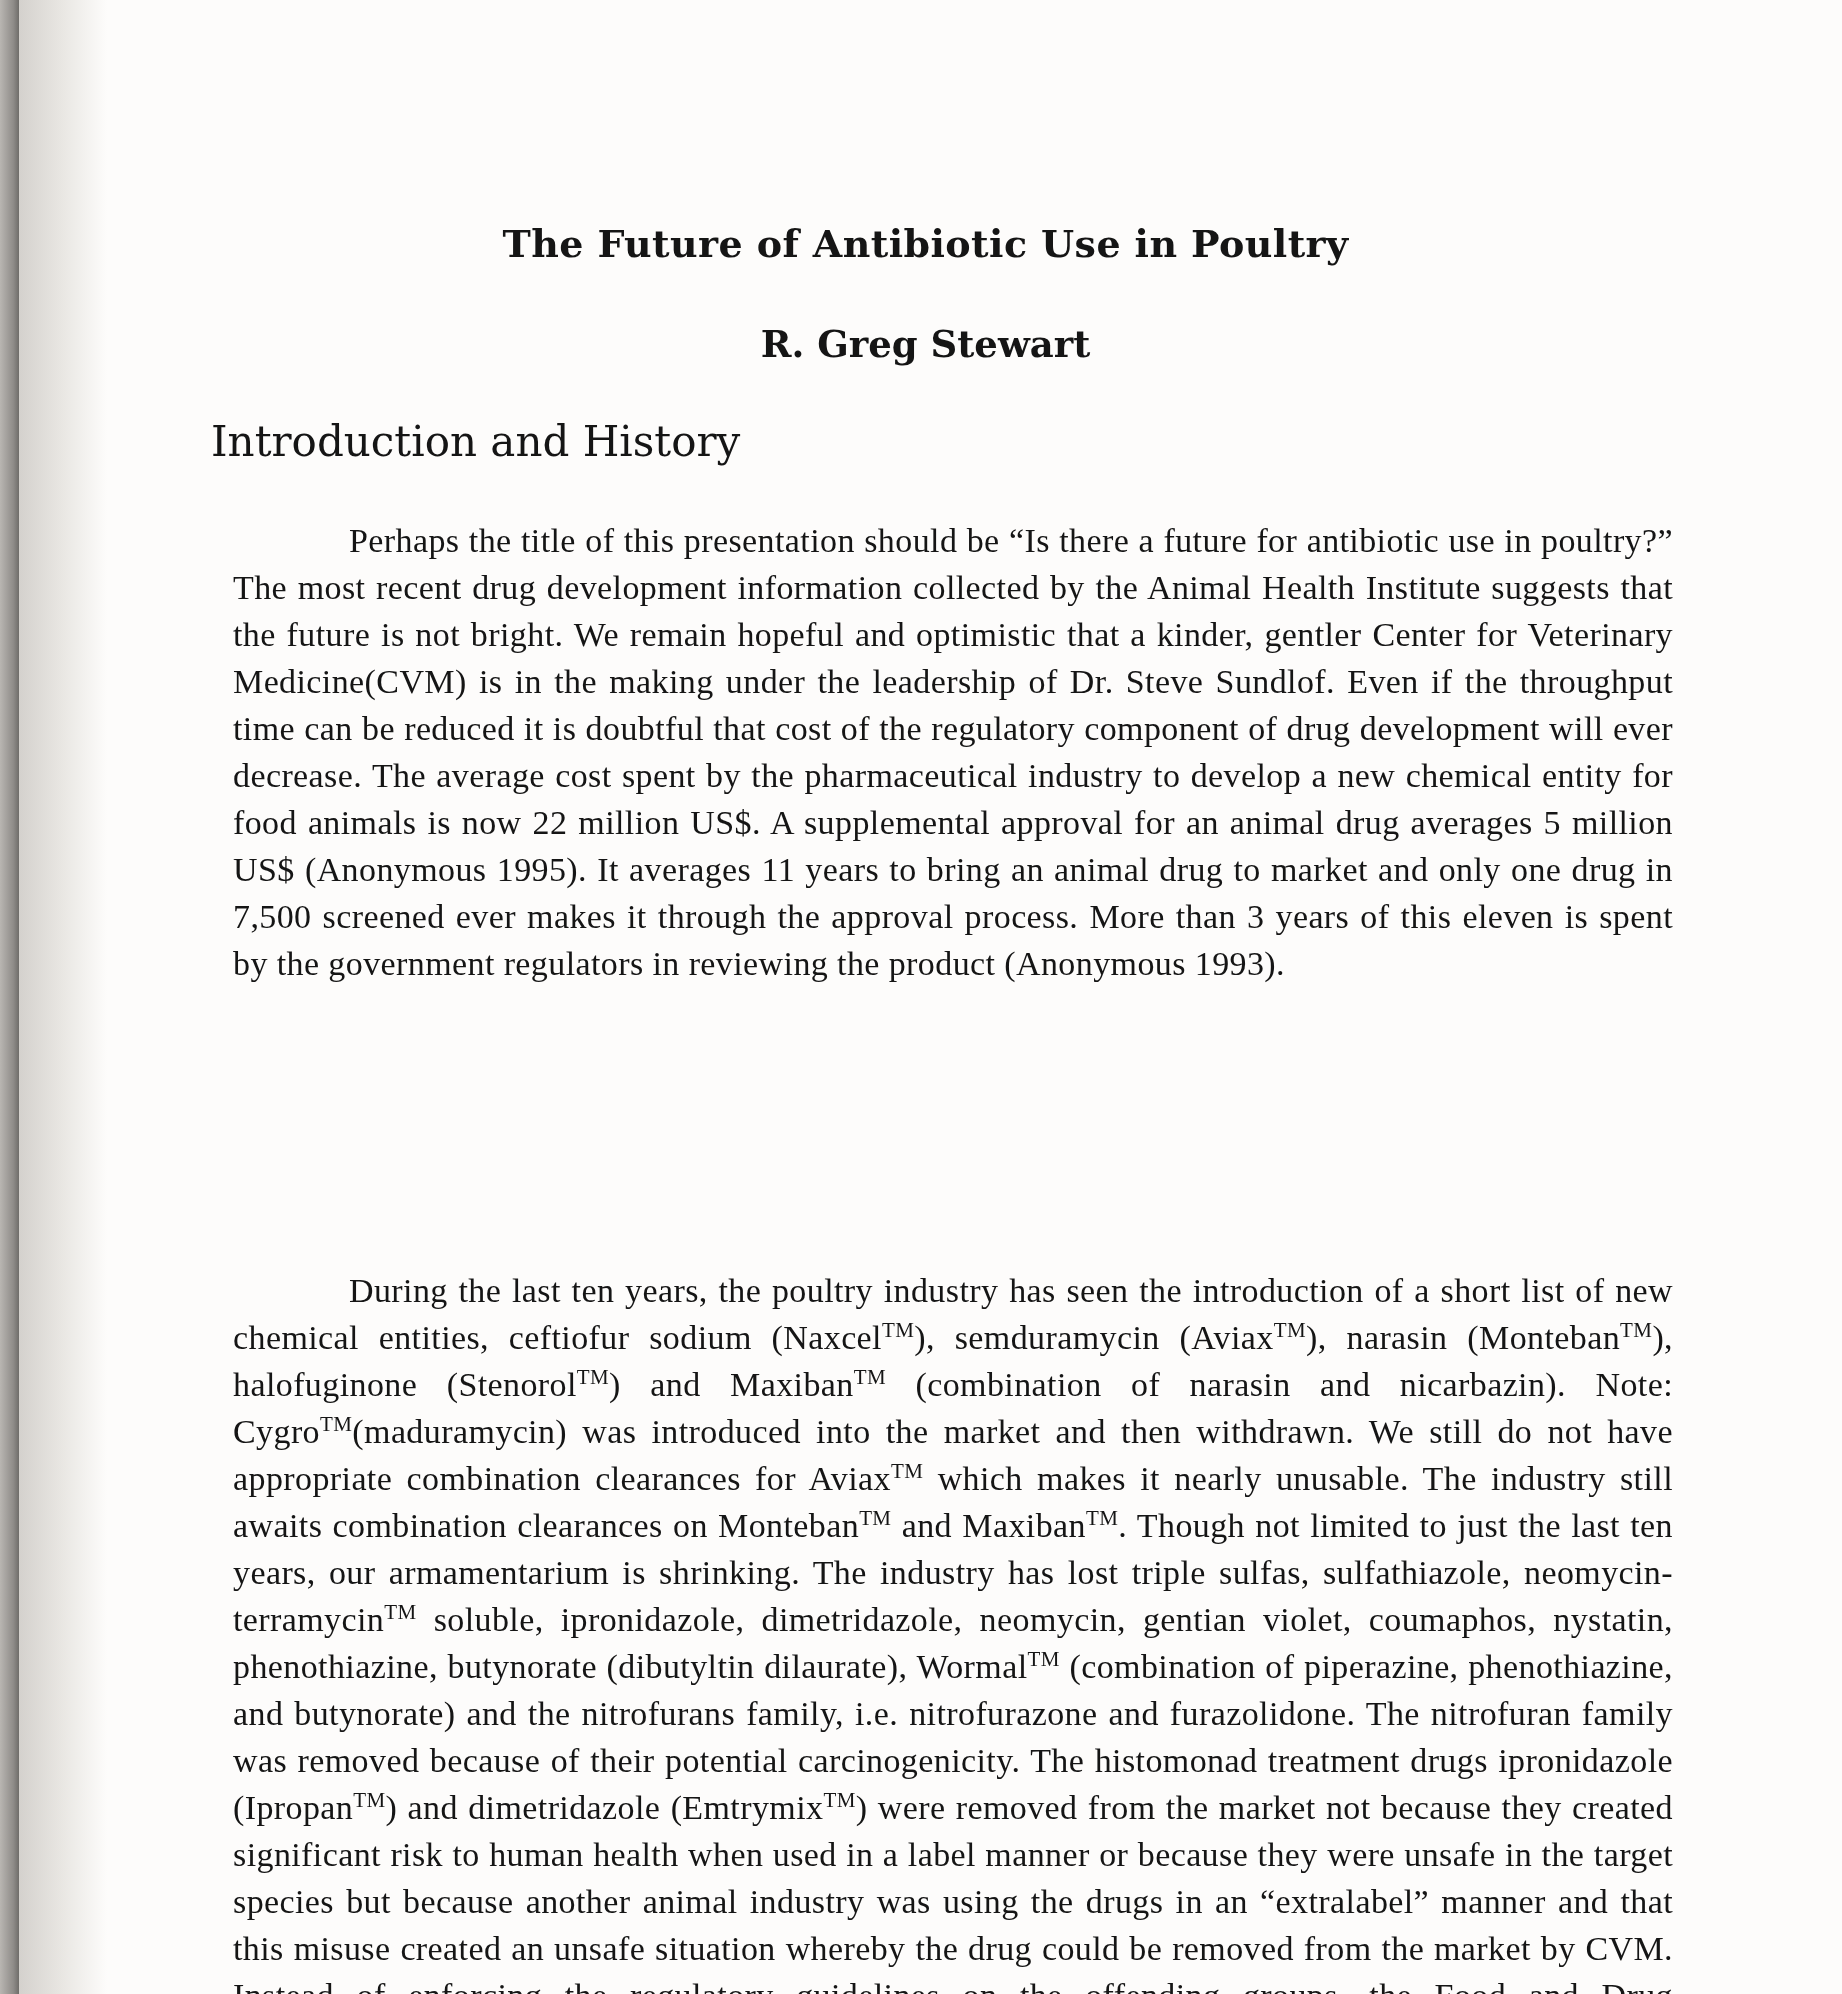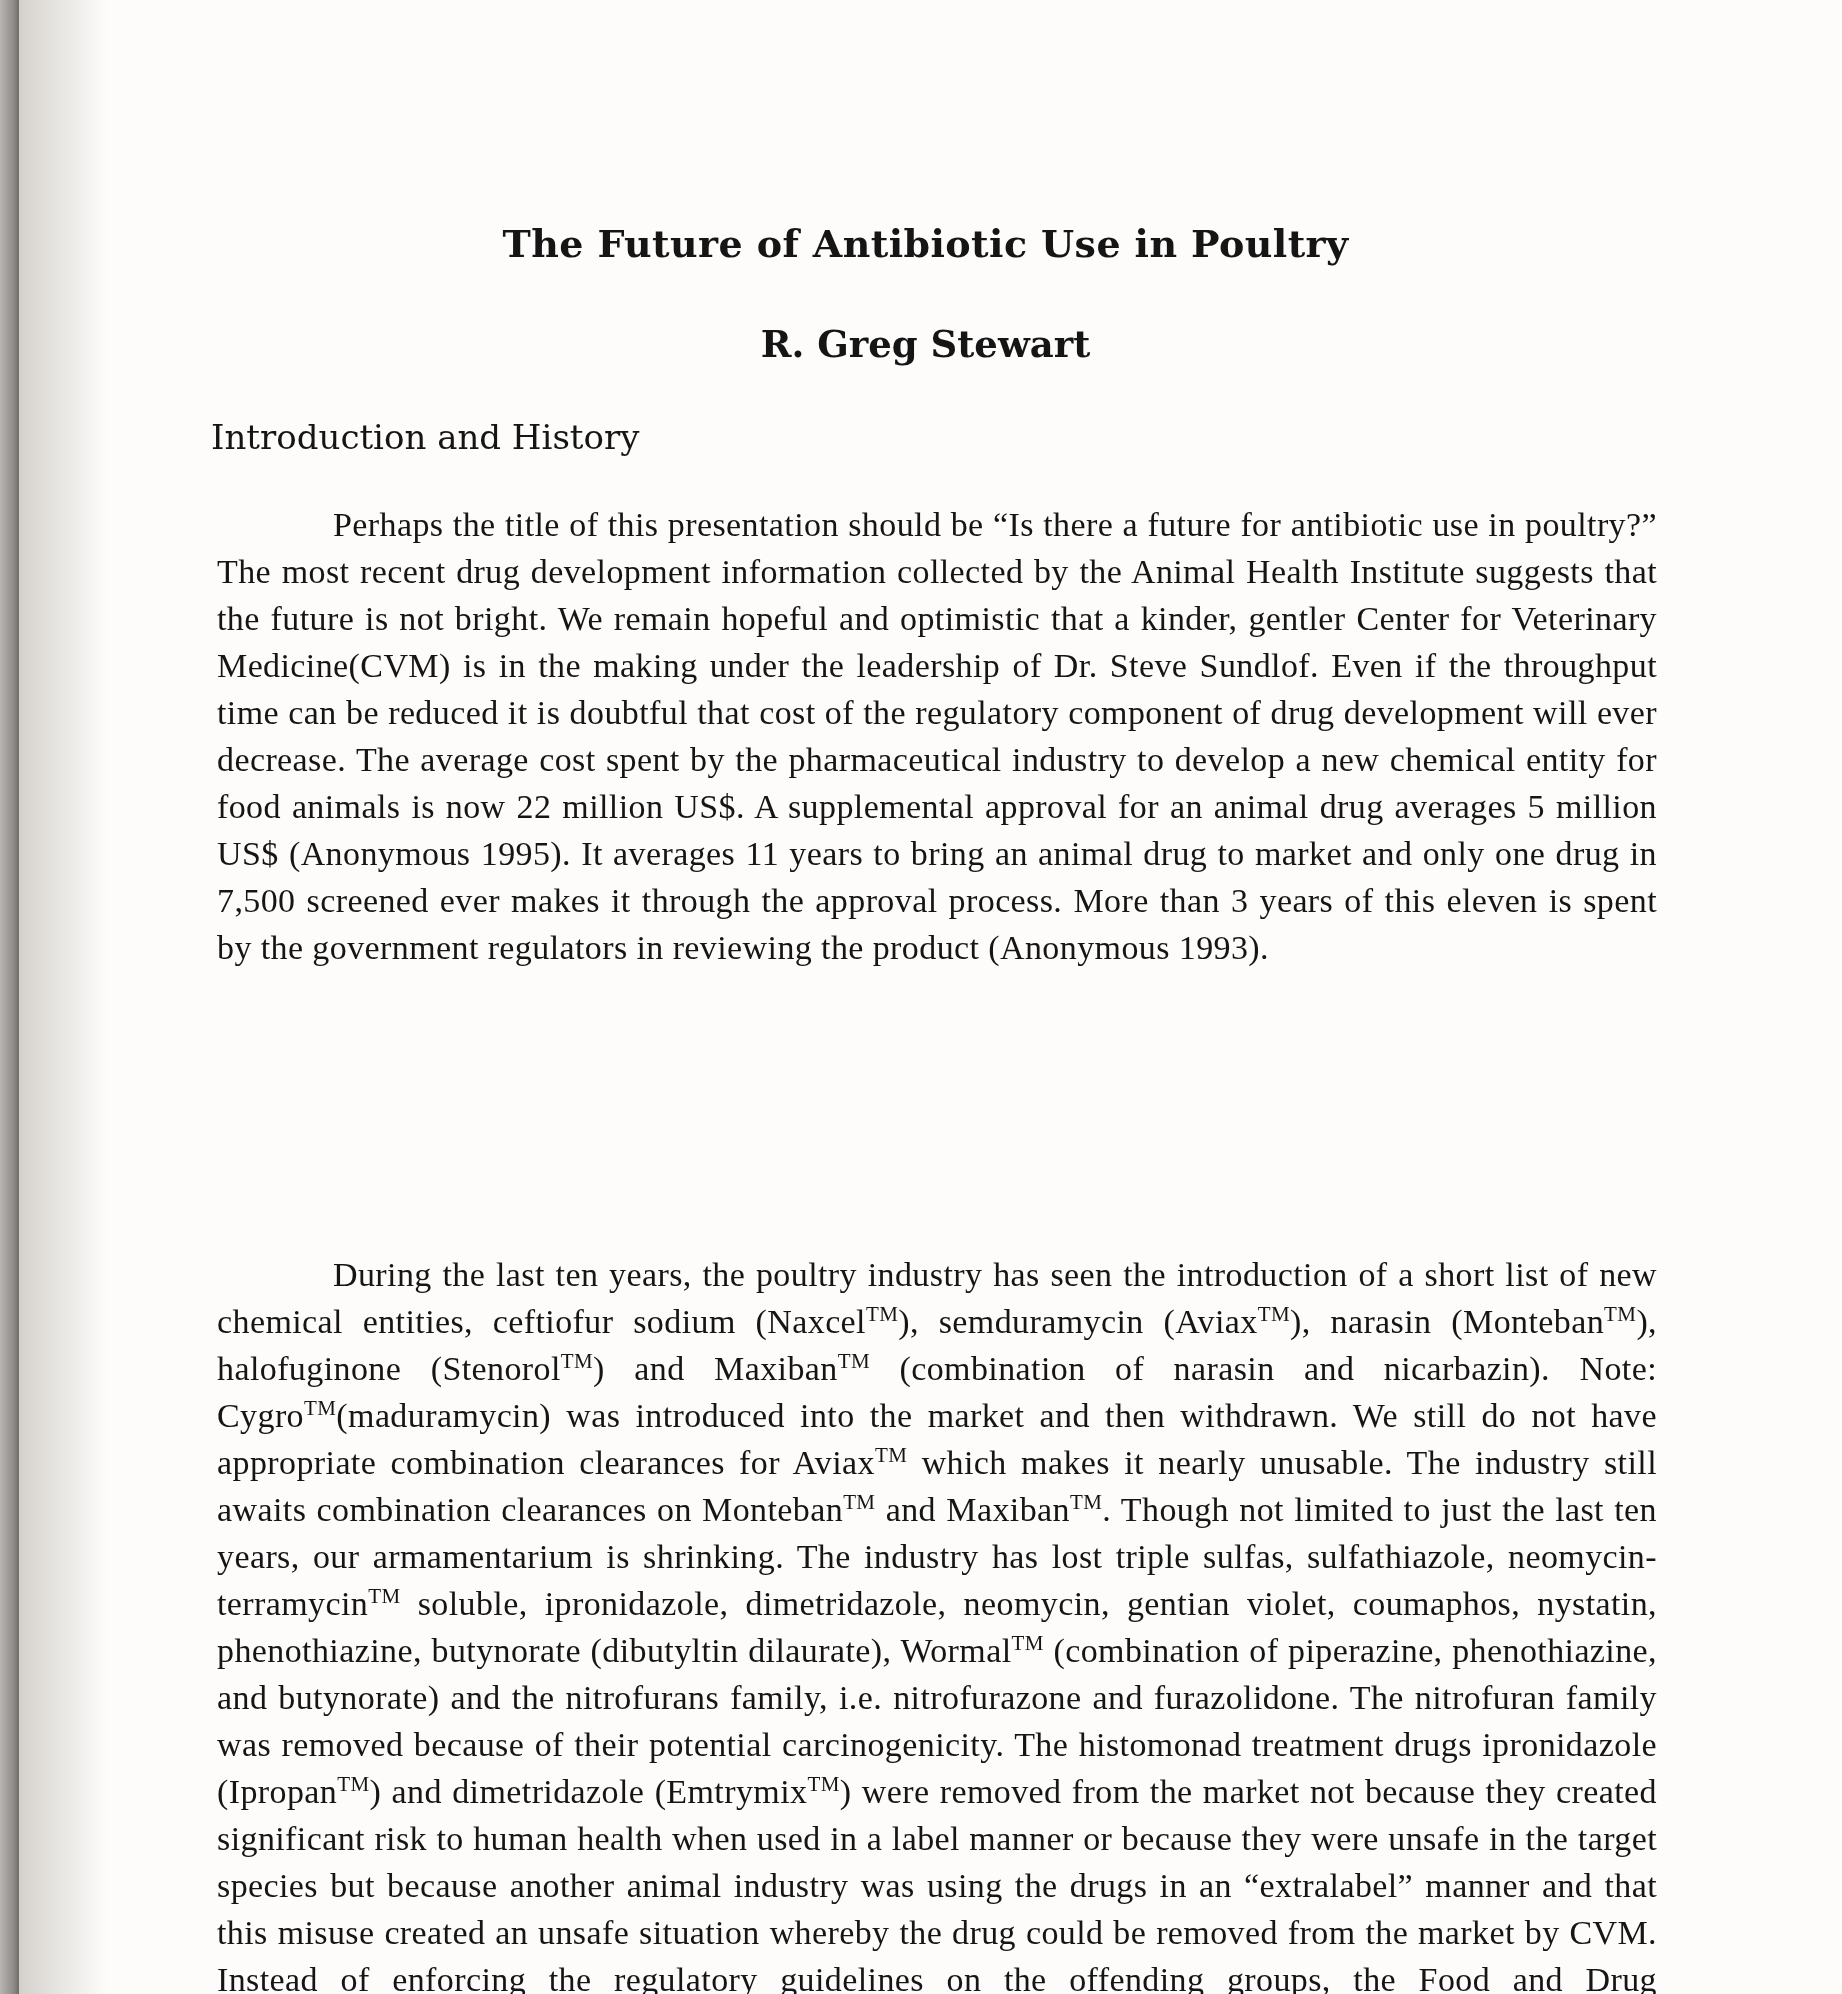--- a/index.html
+++ b/index.html
@@ -50,33 +50,33 @@
       text-align: center;
       font-family: "DejaVu Serif", serif;
       font-weight: bold;
       font-size: 37px;
       margin: 0;
     }
     .section-heading {
       position: absolute;
       left: 211px;
       top: 417px;
-      font-size: 34px;
+      font-size: 42px;
       font-weight: normal;
       margin: 0;
       font-family: "DejaVu Serif", serif;
     }
     .body-text {
       position: absolute;
       left: 217px;
       width: 1440px;
       font-size: 34px;
       line-height: 47px;
       text-align: justify;
-      margin: 0;
+      margin: 16px;
       font-family: "Liberation Serif", "DejaVu Serif", serif;
       font-stretch: condensed;
       letter-spacing: 0.4px;
     }
     .para1 { top: 501px; }
     .para2 { top: 1251px; }
     .body-text .indent {
       display: inline-block;
       width: 116px;
     }

